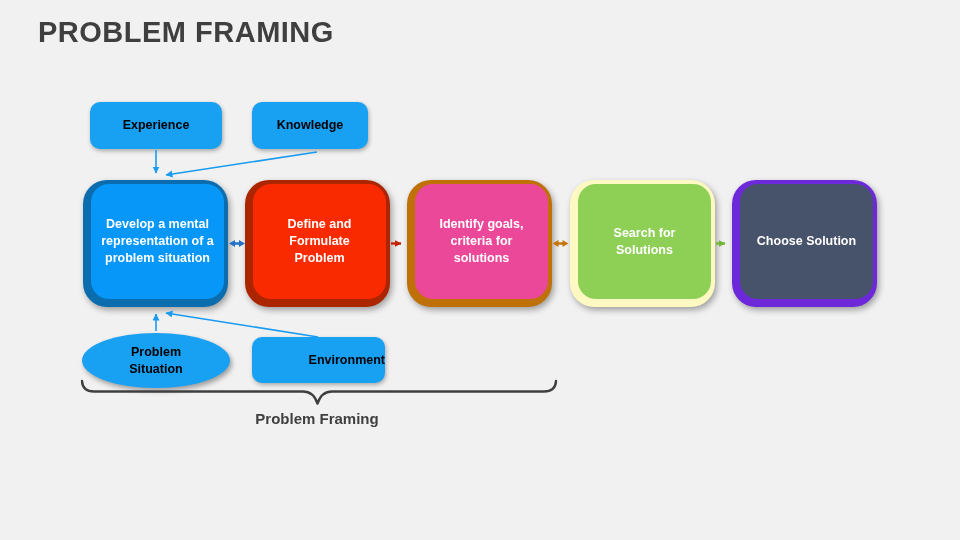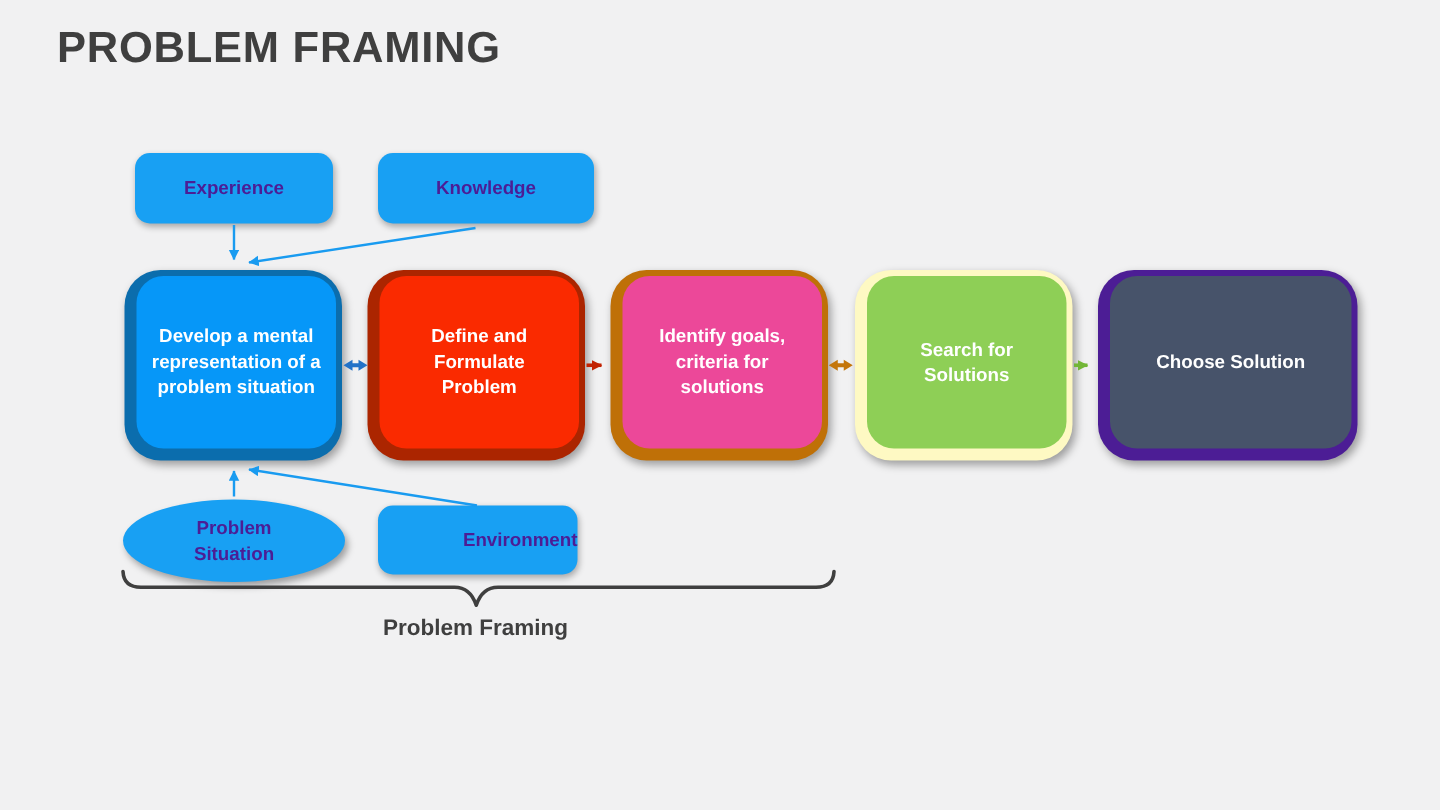--- a/index.html
+++ b/index.html
@@ -15,26 +15,26 @@
     line-height:1;
   }
   .arrow-layer{
     position:absolute;left:0;top:0;width:960px;height:540px;
     pointer-events:none;
   }
   .input{
     position:absolute;
     border-radius:10px;
     display:flex;align-items:center;justify-content:center;
-    color:#4c1d95;font-weight:bold;font-size:12.5px;text-align:center;
+    color:#000000;font-weight:bold;font-size:12.5px;text-align:center;
     line-height:1.3;white-space:pre-line;
     box-shadow:1px 2px 4px rgba(0,0,0,.30);
   }
   #input-experience{left:90px;top:102px;width:132px;height:47px;}
-  #input-knowledge{left:252px;top:102px;width:144px;height:47px;}
+  #input-knowledge{left:252px;top:102px;width:116px;height:47px;}
   #input-environment{left:252px;top:337px;width:133px;height:46px;justify-content:flex-end;}
   #input-problem-situation{
     left:82px;top:333px;width:148px;height:55px;
     border-radius:50%;
     box-shadow:2px 3px 5px rgba(0,0,0,.35);
   }
   .step{
     position:absolute;top:180px;width:145px;height:127px;
     border-radius:24px;
     box-shadow:2px 3px 6px rgba(0,0,0,.35);
@@ -92,21 +92,21 @@
 criteria for
 solutions</span>
     </div>
   </div>
   <div class="step" id="step-4" style="background: #fef9c3;">
     <div class="step-fill" style="background: rgb(142, 207, 86);">
       <span class="step-label">Search for
 Solutions</span>
     </div>
   </div>
-  <div class="step" id="step-5" style="background: #4c1d95; padding-left: 28px;">
+  <div class="step" id="step-5" style="background: #6d28d9;">
     <div class="step-fill" style="background: rgb(71, 83, 106);">
       <span class="step-label">Choose Solution</span>
     </div>
   </div>
 
   <div class="input" id="input-problem-situation" style="background: rgb(24, 160, 243);">
     <span>Problem
 Situation</span>
   </div>
   <div class="input" id="input-environment" style="background: rgb(24, 160, 243);">

